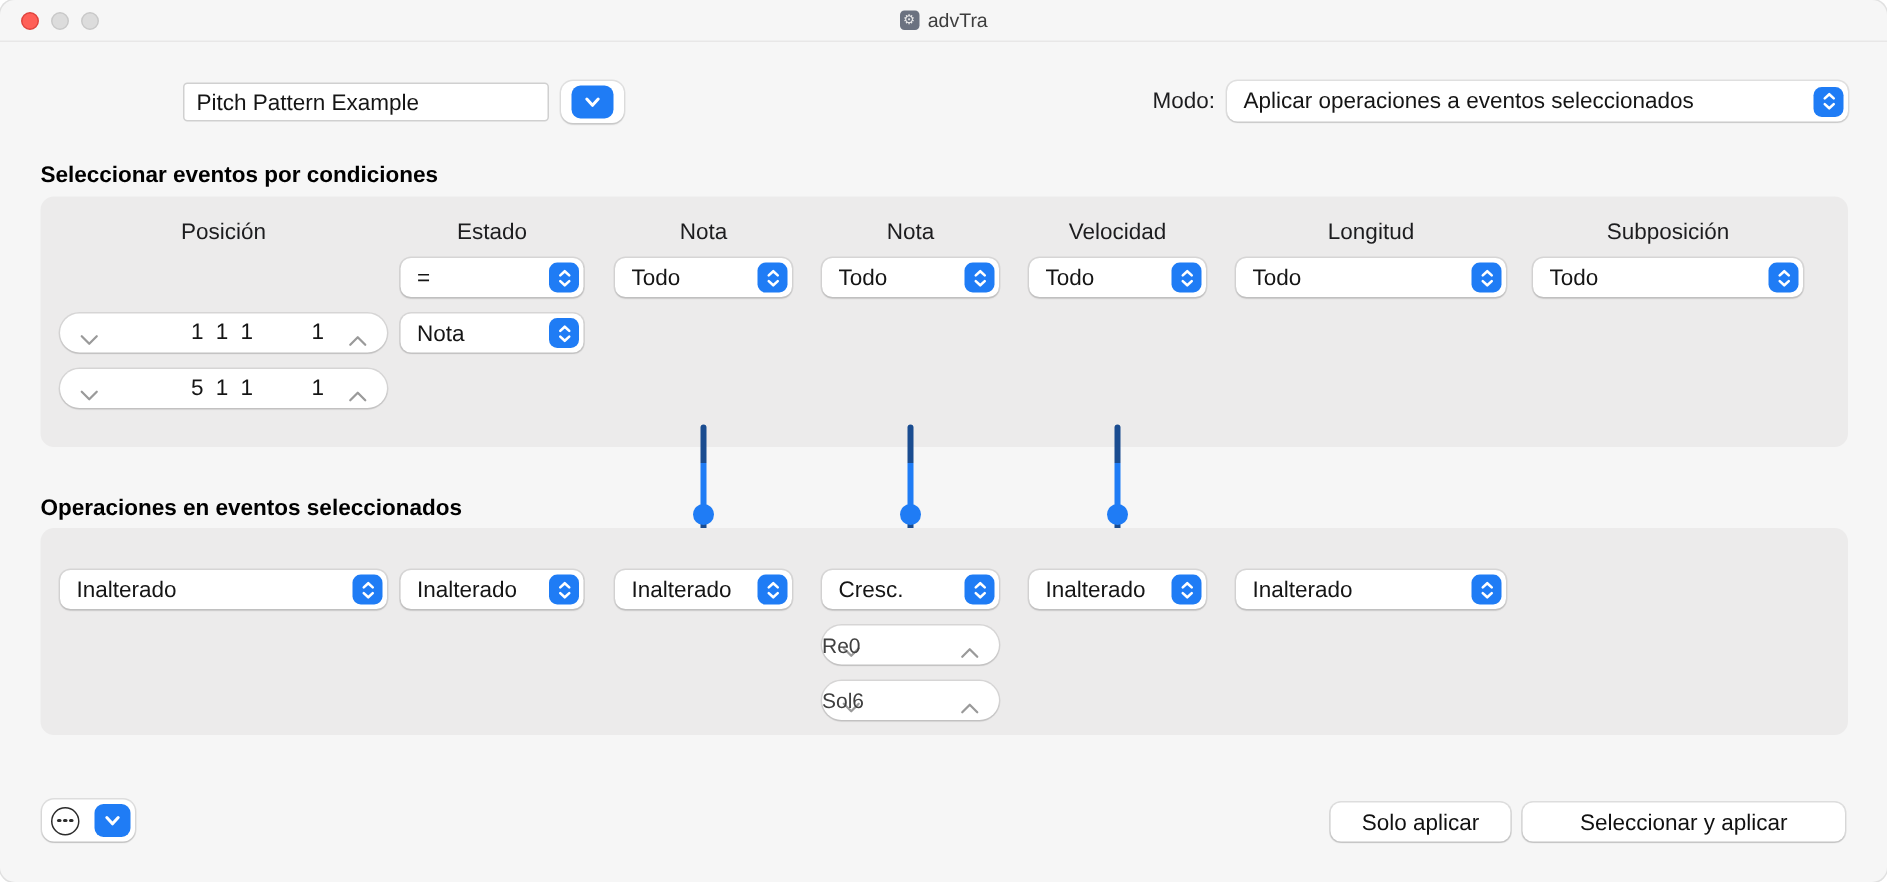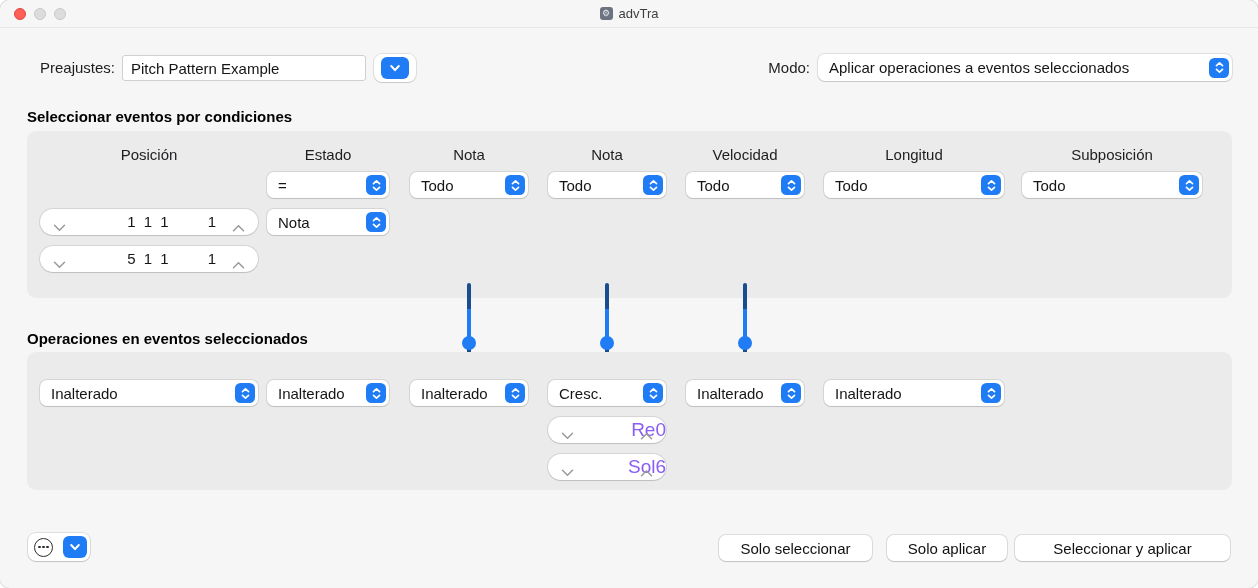--- a/index.html
+++ b/index.html
@@ -28,22 +28,22 @@
   .popup .txt{flex:1;font-size:15px;color:#151515;padding-left:11px;white-space:nowrap;
               overflow:hidden;}
   .chevbox{width:20px;height:20px;border-radius:5.5px;background:#1f7cf5;margin-right:3px;
            display:flex;align-items:center;justify-content:center;flex:0 0 auto;}
   .chevbox svg{display:block;}
   
   .stepper{position:absolute;height:26px;background:#fff;border-radius:13px;
            box-shadow:0 0 0 1px rgba(0,0,0,.09),0 1px 1px rgba(0,0,0,.10);}
   .stepper .dec{position:absolute;left:13px;top:9px;}
   .stepper .inc{position:absolute;right:13px;top:9px;}
-  .stepper .val{position:absolute;left:0;right:0;top:0;line-height:26px;text-align:right;
-                font-size:19px;color:#8b5cf6;letter-spacing:2px;}
+  .stepper .val{position:absolute;left:0;right:0;top:0;line-height:26px;text-align:left;
+                font-size:14px;color:#404040;letter-spacing:2px;}
   .stepper .sub{position:absolute;right:42px;top:0;line-height:26px;font-size:15px;color:#151515;}
   .stepper .main{position:absolute;left:50%;transform:translateX(-50%);top:0;line-height:26px;
                  font-size:15px;color:#151515;letter-spacing:2px;white-space:pre;text-align:right;}
   
   .connector{position:absolute;width:4px;top:283px;height:88px;border-radius:2px;
              background:linear-gradient(to bottom,#1a4c90 0 29%,#1f7cf5 29% 69%,#1a4c90 69% 100%);}
   .conn-dot{position:absolute;width:14px;height:14px;border-radius:50%;background:#1f7cf5;top:336px;}
   
   .textfield{position:absolute;left:122px;top:55px;width:244px;height:26px;box-sizing:border-box;
              border:1px solid #d0d0d0;border-radius:3px;background:#fff;font-size:15px;color:#151515;
@@ -71,21 +71,20 @@
   <div class="titlebar">
     <span class="tl red"></span>
     <span class="tl gray" style="left:34px"></span>
     <span class="tl gray" style="left:54px"></span>
     <div class="title-wrap">
       <span class="proxy-icon">⚙</span>
       <span class="win-title">advTra</span>
     </div>
   </div>
 
-  <div class="lbl" style="left:0;top:54px;width:115px">Preajustes:</div>
   <input class="textfield" type="text" value="Pitch Pattern Example" style="">
   <div class="iconbtn" style="left:374px;top:54px;width:42px;height:28px">
     <span class="bluesq" style="width:28px;height:22px">
       <svg width="12" height="9" viewBox="0 0 12 9">
           <path d="M2.2 2 L6 6.2 L9.8 2" fill="none" stroke="#fff" stroke-width="2" stroke-linecap="round" stroke-linejoin="round"></path>
         </svg>
     </span>
   </div>
 
   <div class="lbl" style="left:690px;top:54px;width:120px">Modo:</div>
@@ -285,17 +284,16 @@
         <i></i>
         <i></i>
       </span>
     <span class="bluesq" style="width:24px;height:22px">
       <svg width="12" height="9" viewBox="0 0 12 9">
           <path d="M2.2 2 L6 6.2 L9.8 2" fill="none" stroke="#fff" stroke-width="2" stroke-linecap="round" stroke-linejoin="round"></path>
         </svg>
     </span>
   </div>
 
-  <div class="pushbtn" style="left:719px;top:535px;width:153px">Solo seleccionar</div>
   <div class="pushbtn" style="left:887px;top:535px;width:120px">Solo aplicar</div>
   <div class="pushbtn" style="left:1015px;top:535px;width:215px">Seleccionar y aplicar</div>
 
 </div>
 
 </body></html>

